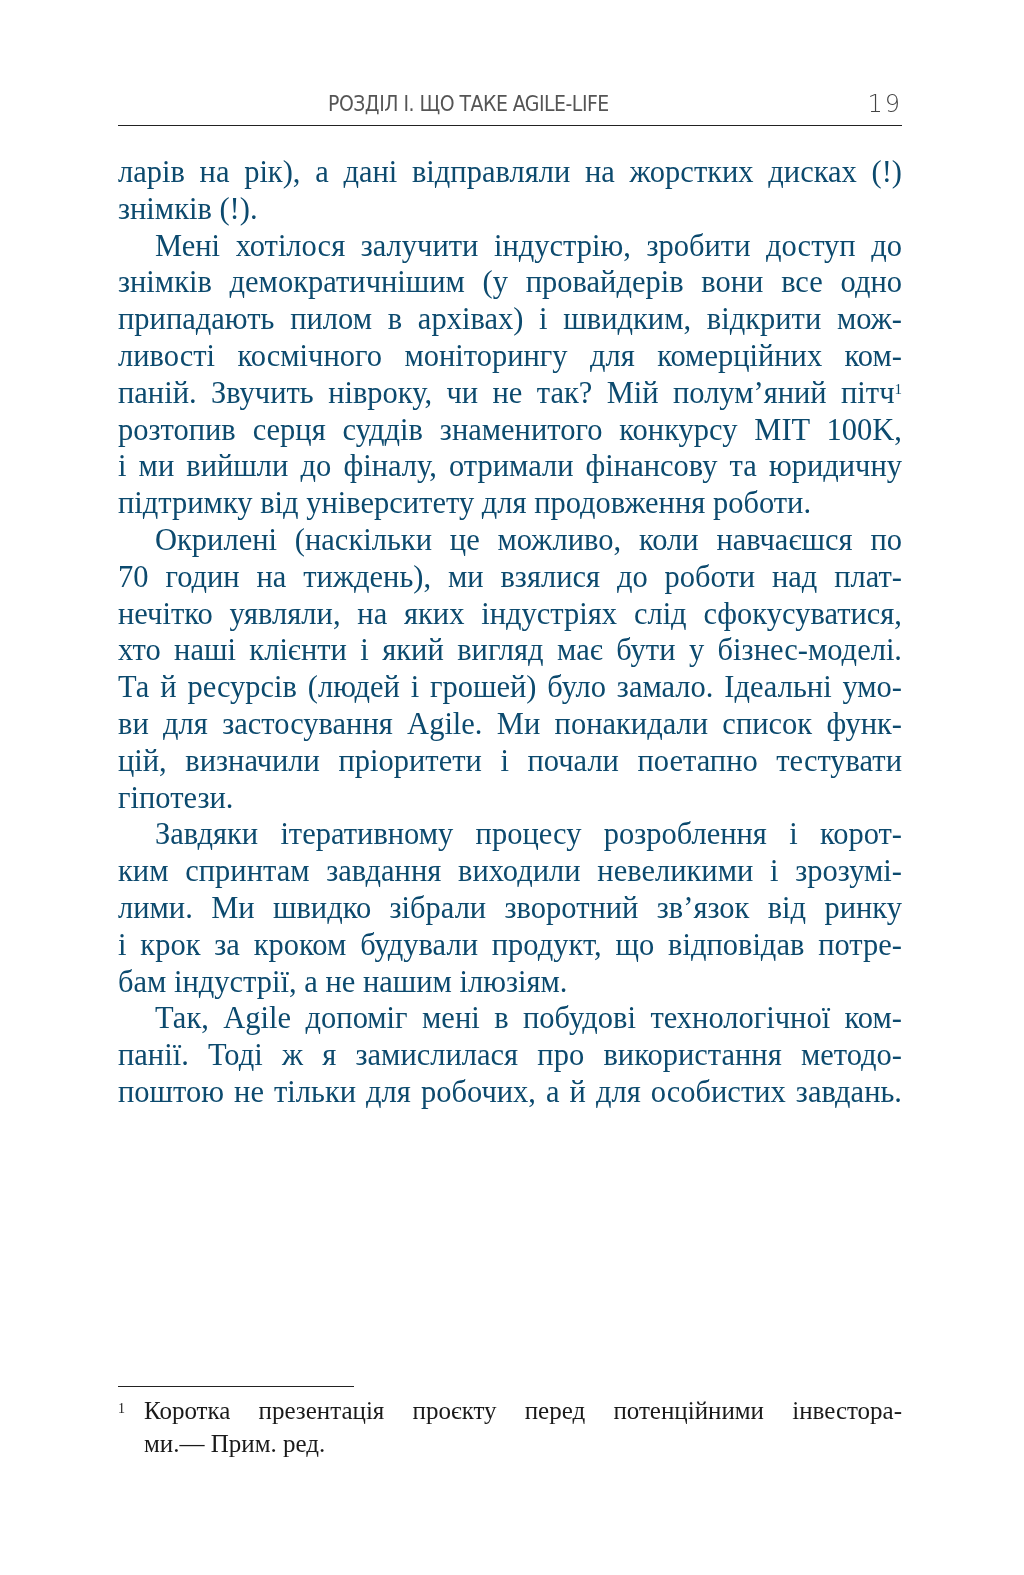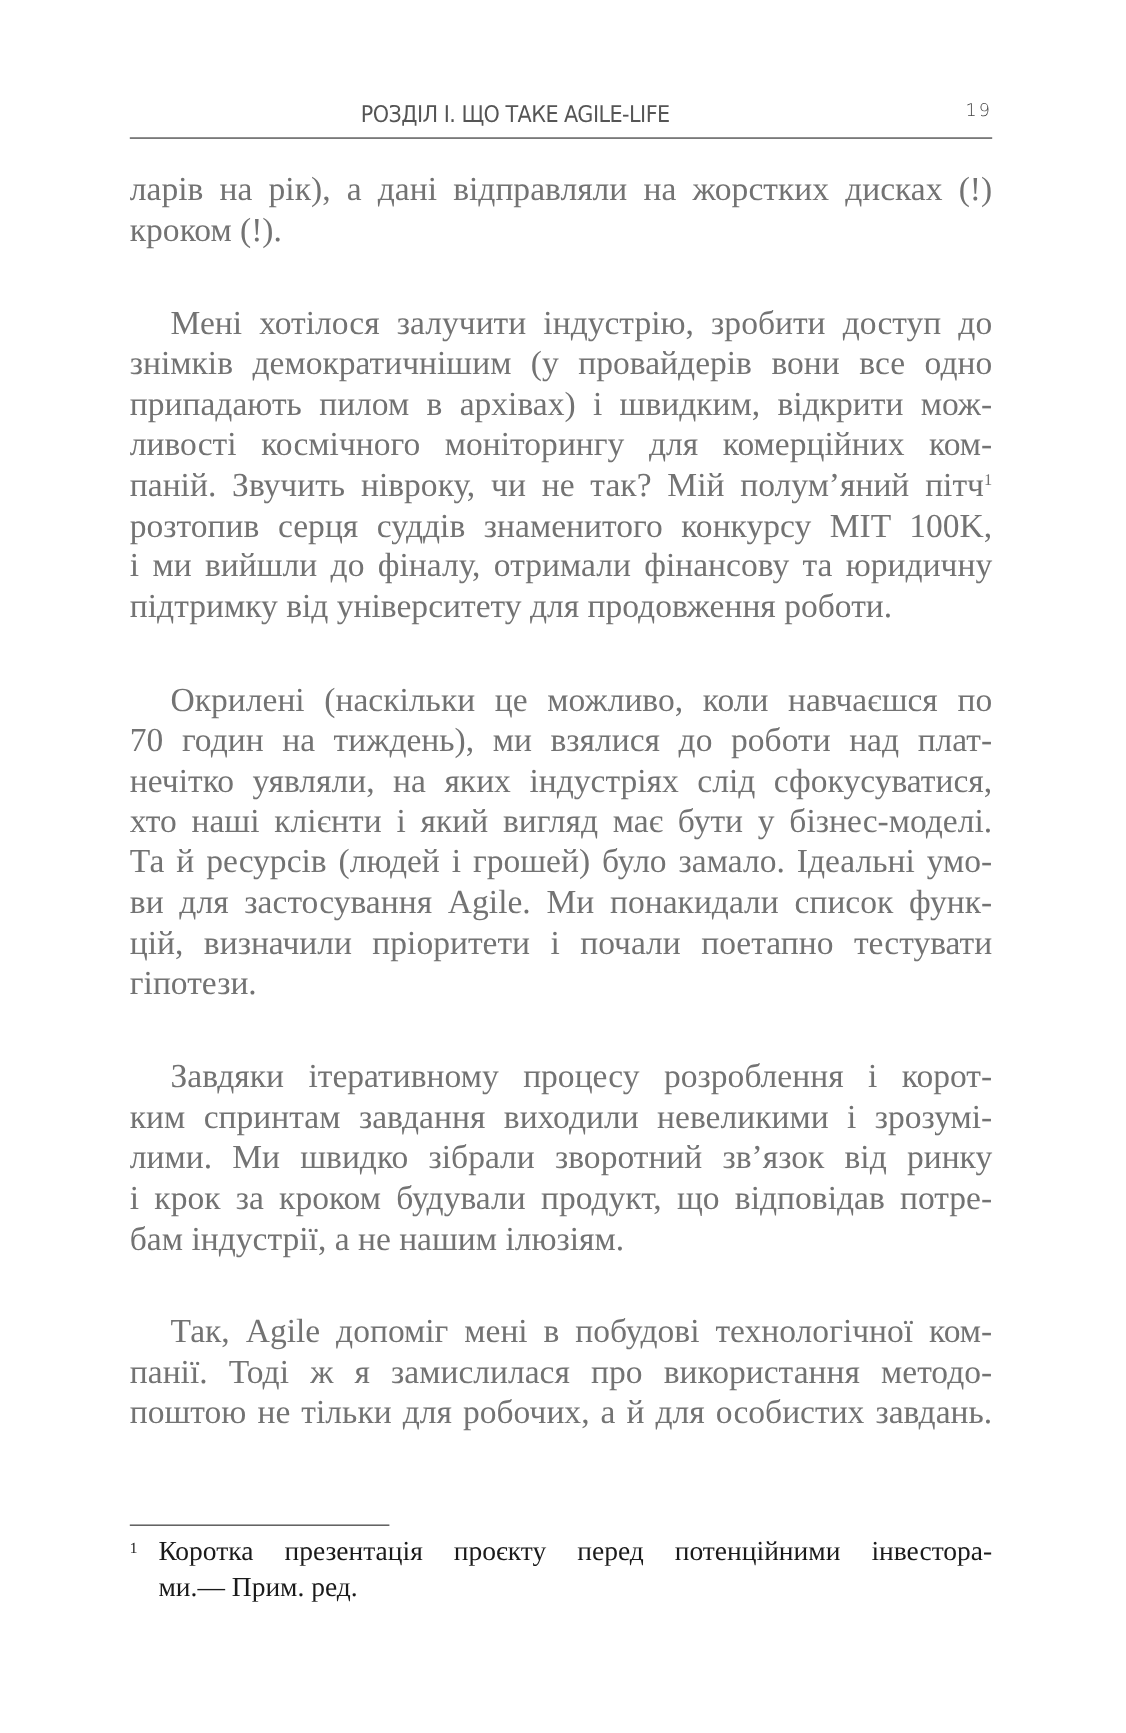--- a/index.html
+++ b/index.html
@@ -6,32 +6,32 @@
   body { width: 1024px; height: 1575px; position: relative; overflow: hidden; color: #1a1a1a; }
   .page { position: absolute; left: 0; top: 0; width: 1024px; height: 1575px; }
   .running-head {
     position: absolute; left: 118px; width: 784px; top: 88px; height: 36px;
     font-family: "DejaVu Sans", sans-serif; font-weight: 200; color: #444;
   }
   .running-title {
     position: absolute; left: 210px; top: 4px; font-size: 21px; letter-spacing: -0.5px;
     font-weight: normal; color: #555; -webkit-text-stroke: 0; font-stretch: condensed;
   }
-  .page-number { position: absolute; right: 0; top: 2px; font-size: 16px; color: #444; letter-spacing: 2px; }
+  .page-number { position: absolute; right: 0; top: 2px; font-size: 24px; color: #444; letter-spacing: 2px; }
   .head-rule { position: absolute; left: 118px; width: 784px; top: 125px; height: 0; border-top: 1.5px solid #222; }
   .body-text {
     position: absolute; left: 118px; top: 154px; width: 784px;
     font-family: "Liberation Serif", serif; font-size: 30.5px; line-height: 36.8px;
-    text-align: justify; color: #737373;
+    text-align: justify; color: #0c4a6e;
   }
   .body-text p { margin: 0; text-indent: 37px; hyphens: manual; }
   .body-text p.cont { text-indent: 0; }
   .line { display: block; text-align: justify; text-align-last: justify; white-space: nowrap; }
   .line.last { text-align-last: left; }
-  .line.indent { padding-left: 37px; margin-top: 48px; }
+  .line.indent { padding-left: 37px; }
   sup.fnref { font-size: 15px; vertical-align: top; position: relative; top: -4px; }
   .footnote-rule { position: absolute; left: 118px; top: 1386px; width: 236px; border-top: 1.5px solid #222; }
   .footnote {
     position: absolute; left: 118px; top: 1394px; width: 784px;
     font-family: "Liberation Serif", serif; font-size: 25px; line-height: 33px; color: #1a1a1a;
   }
   .footnote .line { padding-left: 26px; }
   .fn-mark { position: absolute; left: 0; top: -2px; font-size: 14px; }
   .fn-italic { }
 </style>
@@ -43,21 +43,21 @@
   <div class="running-head">
     <span class="running-title">РОЗДІЛ І. ЩО ТАКЕ AGILE-LIFE</span>
     <span class="page-number">19</span>
   </div>
   <div class="head-rule"></div>
 
   <div class="body-text">
 
     <p class="cont">
       <span class="line">ларів на рік), а дані відправляли на жорстких дисках (!)</span>
-      <span class="line last">кроком (!).</span>
+      <span class="line last">знімків (!).</span>
     </p>
 
     <p style="text-indent:0">
       <span class="line indent">Мені хотілося залучити індустрію, зробити доступ до</span>
       <span class="line">знімків демократичнішим (у провайдерів вони все одно</span>
       <span class="line">припадають пилом в архівах) і швидким, відкрити мож-</span>
       <span class="line">ливості космічного моніторингу для комерційних ком-</span>
       <span class="line"><span>паній. Звучить нівроку, чи не так? Мій полум’яний пітч</span><sup class="fnref">1</sup></span>
       <span class="line">розтопив серця суддів знаменитого конкурсу MIT 100K,</span>
       <span class="line">і ми вийшли до фіналу, отримали фінансову та юридичну</span>

